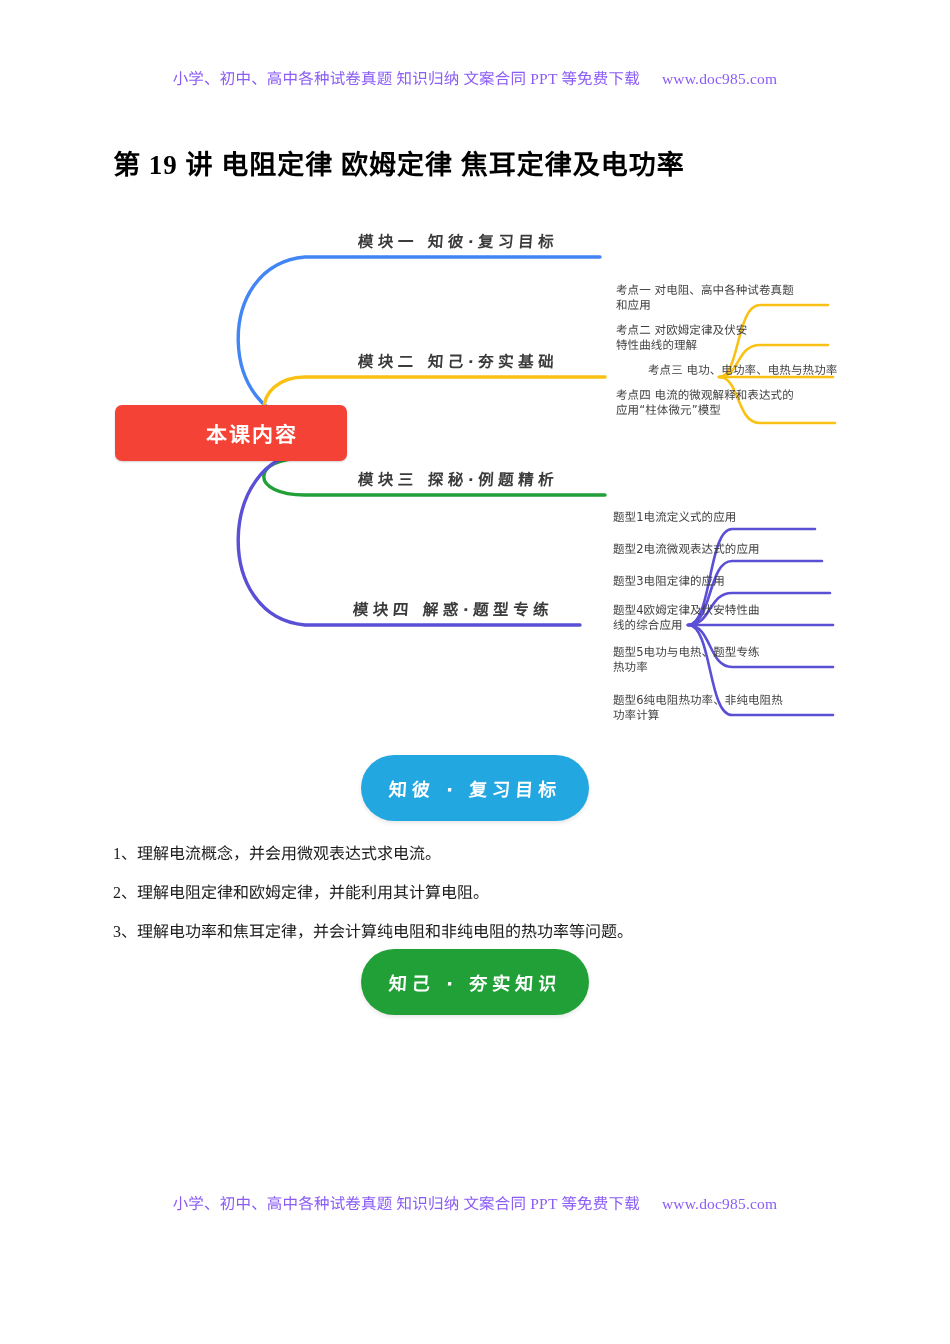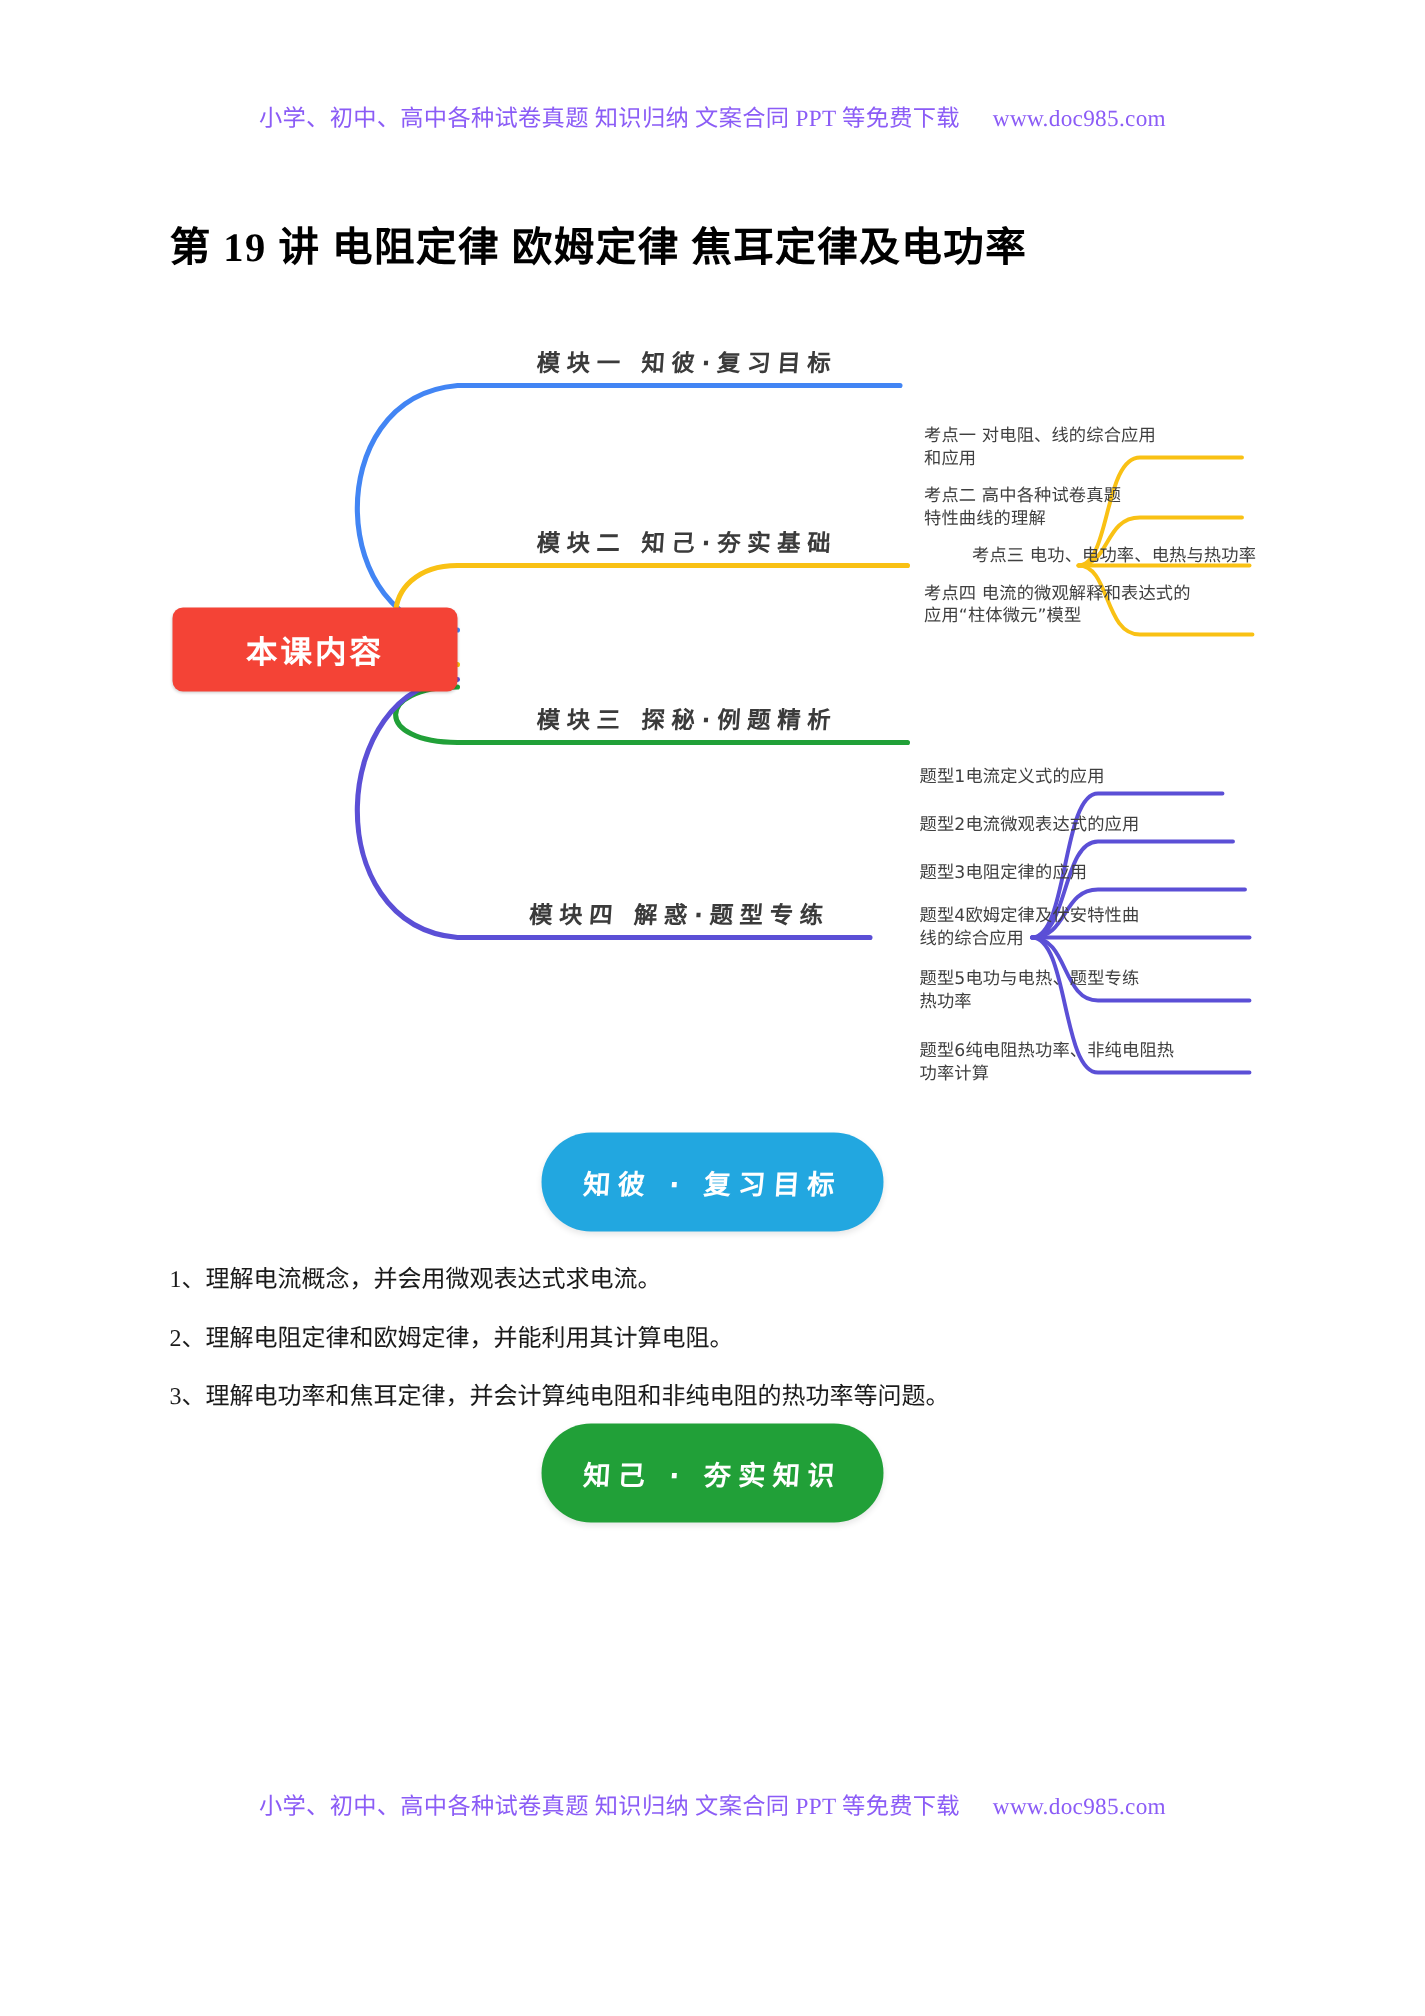--- a/index.html
+++ b/index.html
@@ -77,20 +77,21 @@
     left: 15px;
     top: 200px;
     width: 190px;
     height: 56px;
     background: #f44336;
     border-radius: 7px;
     box-shadow: 0 1px 2px rgba(0,0,0,0.18);
     display: flex;
     align-items: center;
     justify-content: center;
+    padding-left: 42px;
   }
   .center-node span {
     font-family: "DejaVu Sans", "Liberation Sans", sans-serif;
     font-weight: bold;
     font-size: 21px;
     color: #ffffff;
     letter-spacing: 2px;
   }
 
   
@@ -200,23 +201,23 @@
 
     <div class="center-node">
       <span>本课内容</span>
     </div>
 
     <div class="module-label" style="left:258px; top:24px;">模块一  知彼·复习目标</div>
     <div class="module-label" style="left:258px; top:144px;">模块二  知己·夯实基础</div>
     <div class="module-label" style="left:258px; top:262px;">模块三  探秘·例题精析</div>
     <div class="module-label" style="left:253px; top:392px;">模块四  解惑·题型专练</div>
 
-    <div class="leaf-label" style="left:516px; top:78px;">考点一  对电阻、线的综合应用
+    <div class="leaf-label" style="left:516px; top:78px;">考点一  对电阻、高中各种试卷真题
 和应用</div>
-    <div class="leaf-label" style="left:516px; top:118px;">考点二  高中各种试卷真题
+    <div class="leaf-label" style="left:516px; top:118px;">考点二  对欧姆定律及伏安
 特性曲线的理解</div>
     <div class="leaf-label" style="left:516px; top:158px;margin-left:32px;">考点三  电功、电功率、电热与热功率</div>
     <div class="leaf-label" style="left:516px; top:183px;">考点四  电流的微观解释和表达式的
 应用“柱体微元”模型</div>
 
     <div class="leaf-label" style="left:513px; top:305px;">题型1电流定义式的应用</div>
     <div class="leaf-label" style="left:513px; top:337px;">题型2电流微观表达式的应用</div>
     <div class="leaf-label" style="left:513px; top:369px;">题型3电阻定律的应用</div>
     <div class="leaf-label" style="left:513px; top:398px;">题型4欧姆定律及伏安特性曲
 线的综合应用</div>

